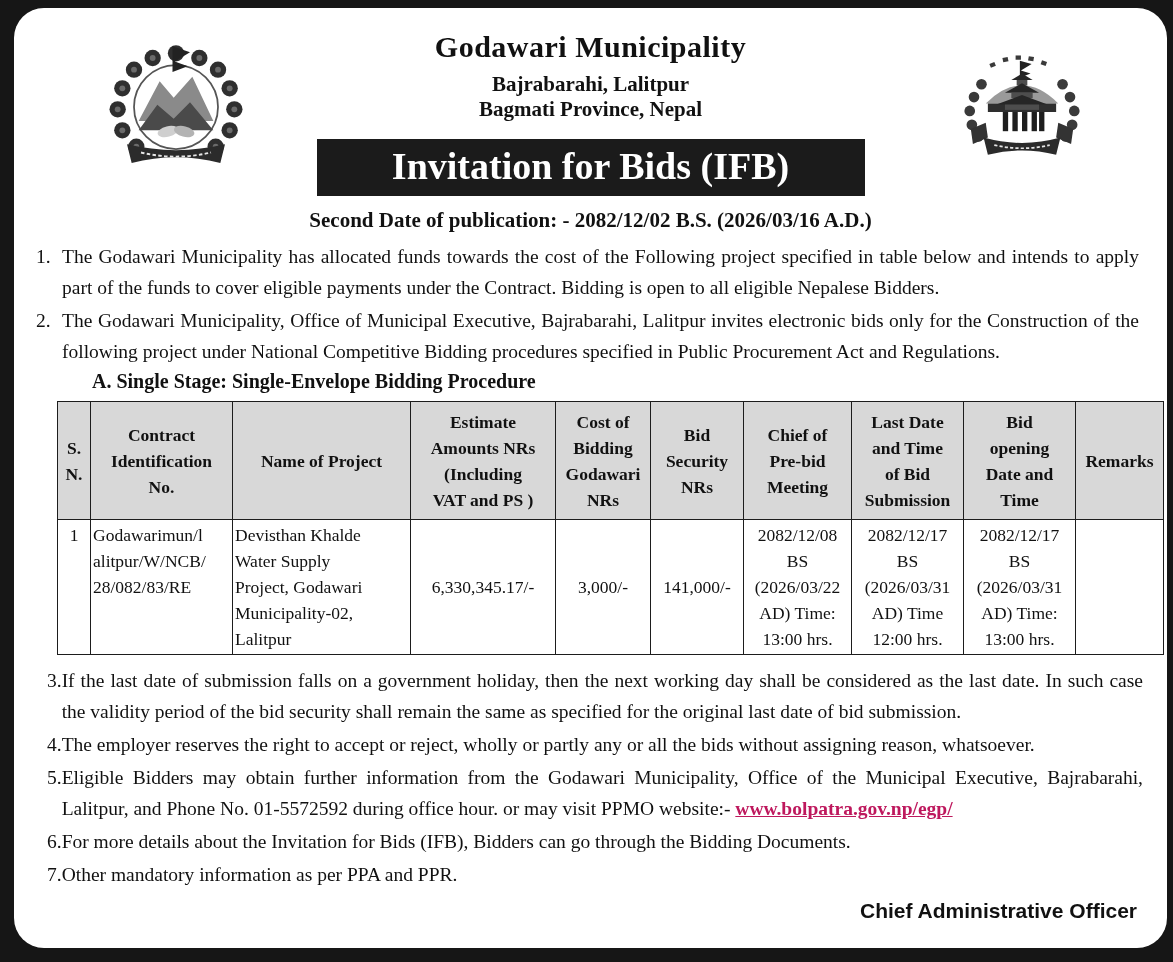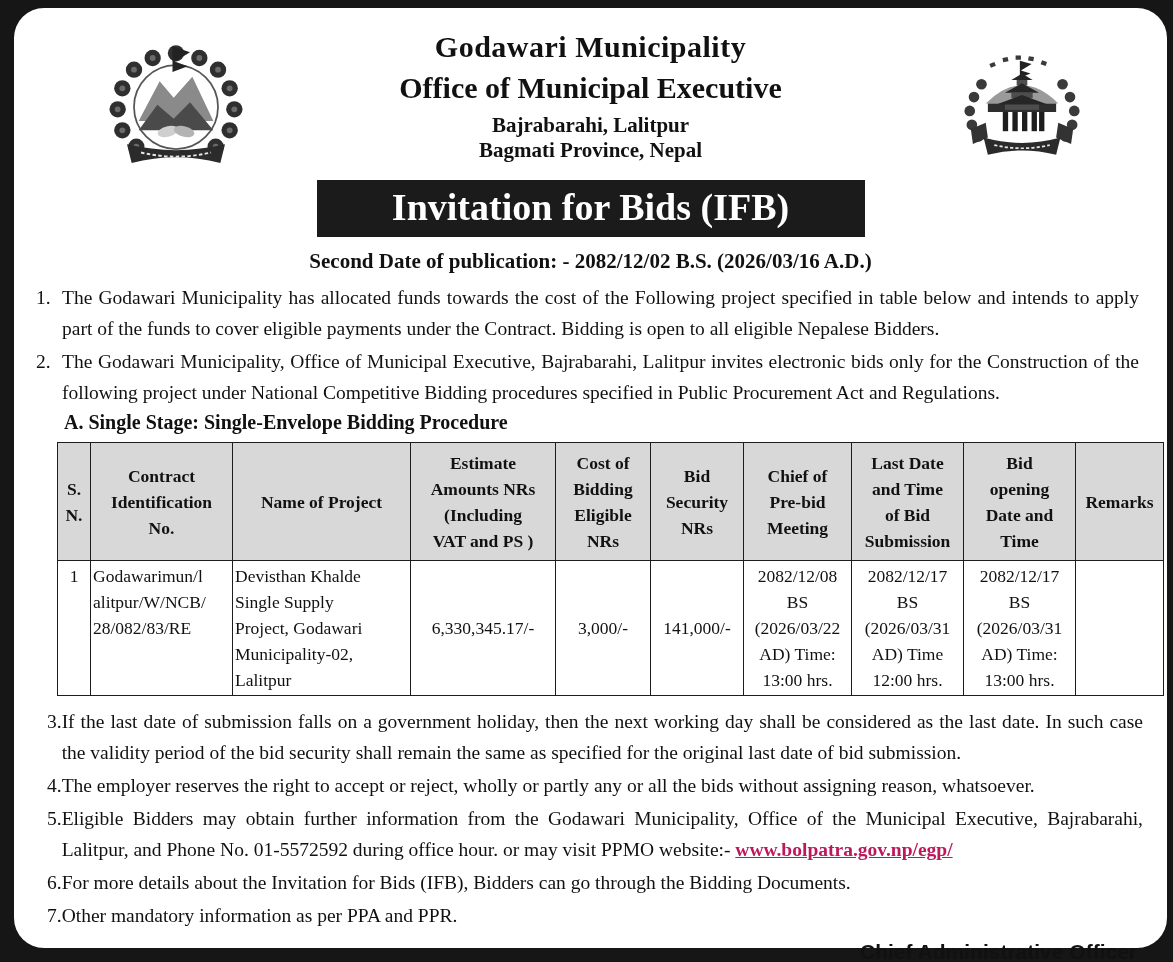--- a/index.html
+++ b/index.html
@@ -30,21 +30,21 @@
     font-size:38px; font-weight:bold; text-align:center; padding:5px 0 8px 0;
   }
   .publine { text-align:center; font-size:21px; font-weight:bold; margin-top:12px; }
   
   .nlist { margin-top:8px; }
   .nitem { display:flex; font-size:19.5px; line-height:31px; margin-bottom:2px; }
   .nitem .num { flex:0 0 34px; padding-left:8px; }
   .nitem .txt { flex:1; text-align:justify; padding-right:14px; }
   .nlist.bottom .nitem .num { flex:0 0 27px; padding-left:19px; }
   .nlist.bottom .nitem .txt { padding-right:10px; }
-  .proc { font-size:20px; font-weight:bold; margin:3px 0 8px 36px; }
+  .proc { font-size:20px; font-weight:bold; margin:3px 0 8px 64px; }
   .weblink { font-weight:bold; text-decoration:underline; color:#be185d; cursor:pointer; }
   
   table.bids { border-collapse:collapse; table-layout:fixed; width:1106px; margin-left:29px; }
   table.bids th, table.bids td { border:1.6px solid #1d1d1d; overflow:hidden; }
   table.bids th {
     background:#d8d8d8; font-size:17.5px; font-weight:bold;
     white-space:pre-line; line-height:26px; text-align:center; vertical-align:middle;
     height:118px; padding:2px 1px;
   }
   table.bids td {
@@ -144,21 +144,20 @@
           <rect x="69" y="60" width="5" height="18"></rect>
         <rect x="76" y="60" width="5" height="18"></rect>
       </g>
       <polygon points="12,76 26,70 28,84 14,90" fill="#333"></polygon>
       <polygon points="108,76 94,70 92,84 106,90" fill="#333"></polygon>
       <path d="M24 84 Q60 94 96 84 L92 100 Q60 92 28 100 Z" fill="#2b2b2b"></path>
       <path d="M34 91 Q60 97 86 91" stroke="#e6e6e6" stroke-width="1.6" fill="none" stroke-dasharray="3 2"></path>
     </svg>
 
     <div class="t-muni">Godawari Municipality</div>
-    <div class="t-office">Office of Municipal Executive</div>
     <div class="t-addr">Bajrabarahi, Lalitpur</div>
     <div class="t-prov">Bagmati Province, Nepal</div>
 
     <div class="banner">Invitation for Bids (IFB)</div>
     <div class="publine">Second Date of publication: - 2082/12/02 B.S. (2026/03/16 A.D.)</div>
   </div>
 
   <div class="nlist top">
     <div class="nitem">
       <span class="num">1.</span>
@@ -192,21 +191,21 @@
         <th>Contract
 Identification
 No.</th>
         <th>Name of Project</th>
         <th>Estimate
 Amounts NRs
 (Including
 VAT and PS )</th>
         <th>Cost of
 Bidding
-Eligible
+Godawari
 NRs</th>
         <th>Bid
 Security
 NRs</th>
         <th>Chief of
 Pre-bid
 Meeting</th>
         <th>Last Date
 and Time
 of Bid
@@ -218,21 +217,21 @@
         <th>Remarks</th>
       </tr>
     </thead>
     <tbody>
       <tr>
         <td class="tc">1</td>
         <td class="tl">Godawarimun/l
 alitpur/W/NCB/
 28/082/83/RE</td>
         <td class="tl">Devisthan Khalde
-Single Supply
+Water Supply
 Project, Godawari
 Municipality-02,
 Lalitpur</td>
         <td class="mc">6,330,345.17/-</td>
         <td class="mc">3,000/-</td>
         <td class="mc">141,000/-</td>
         <td class="tc">2082/12/08
 BS
 (2026/03/22
 AD) Time:

